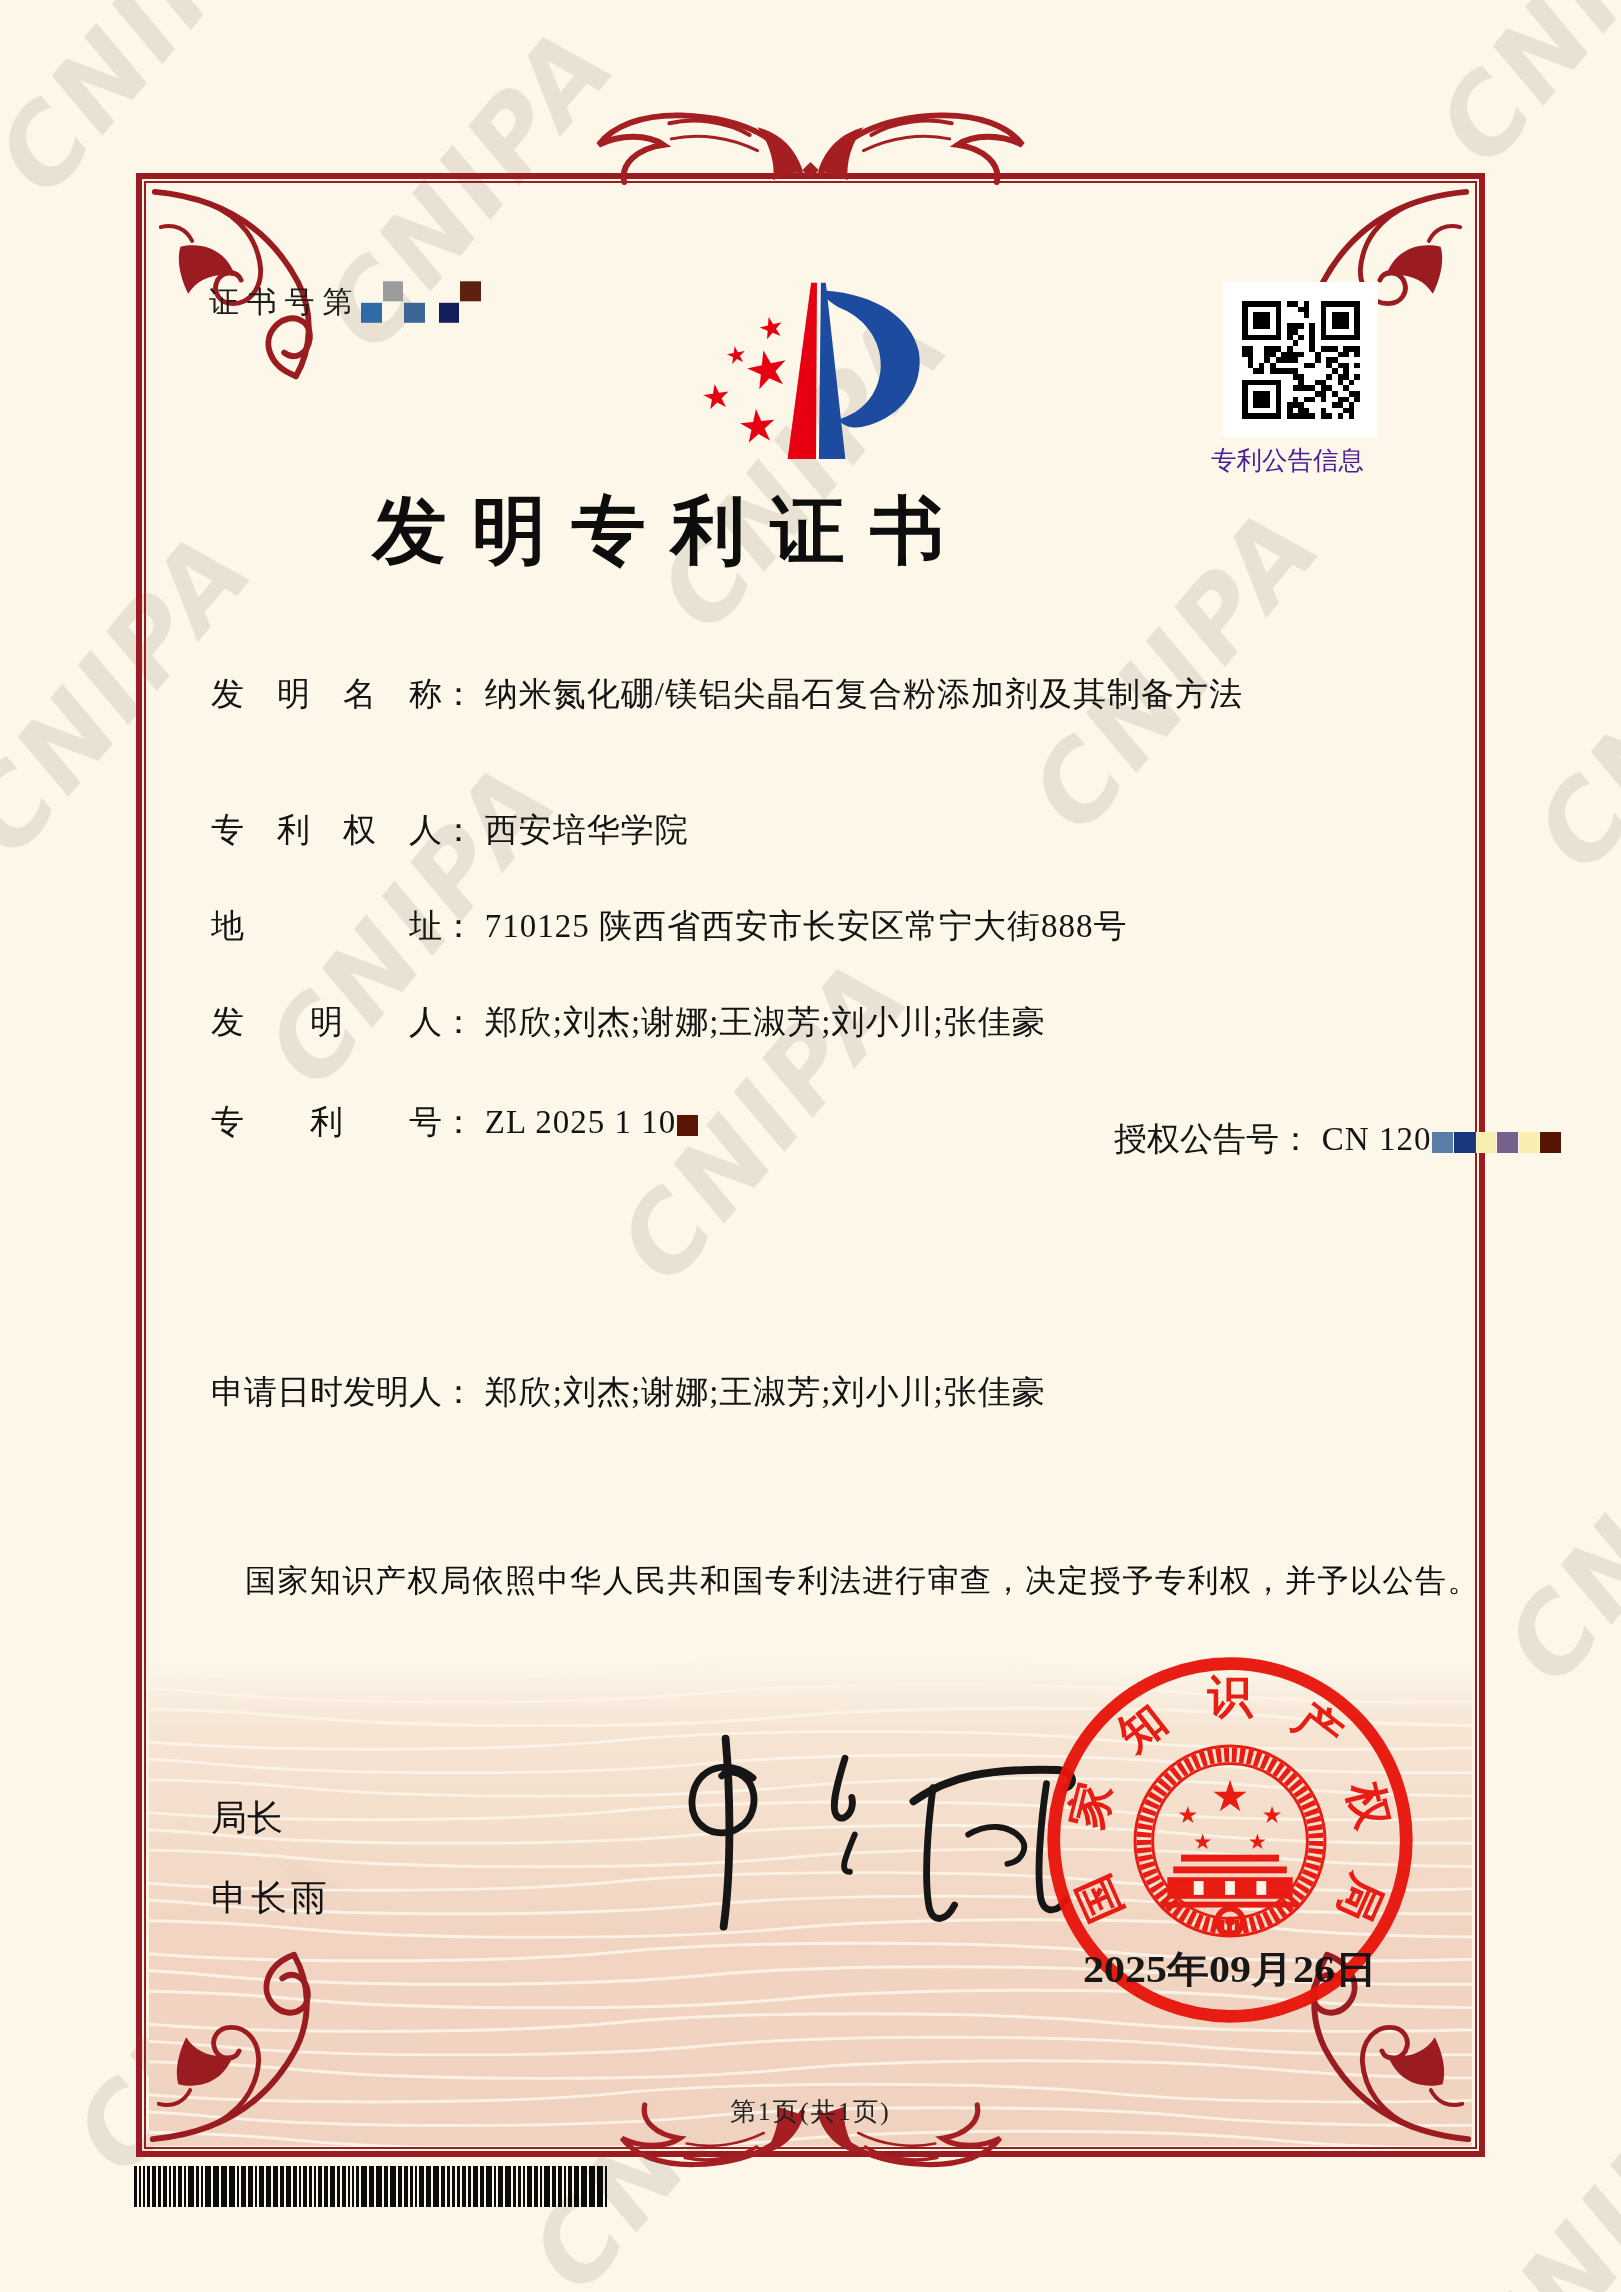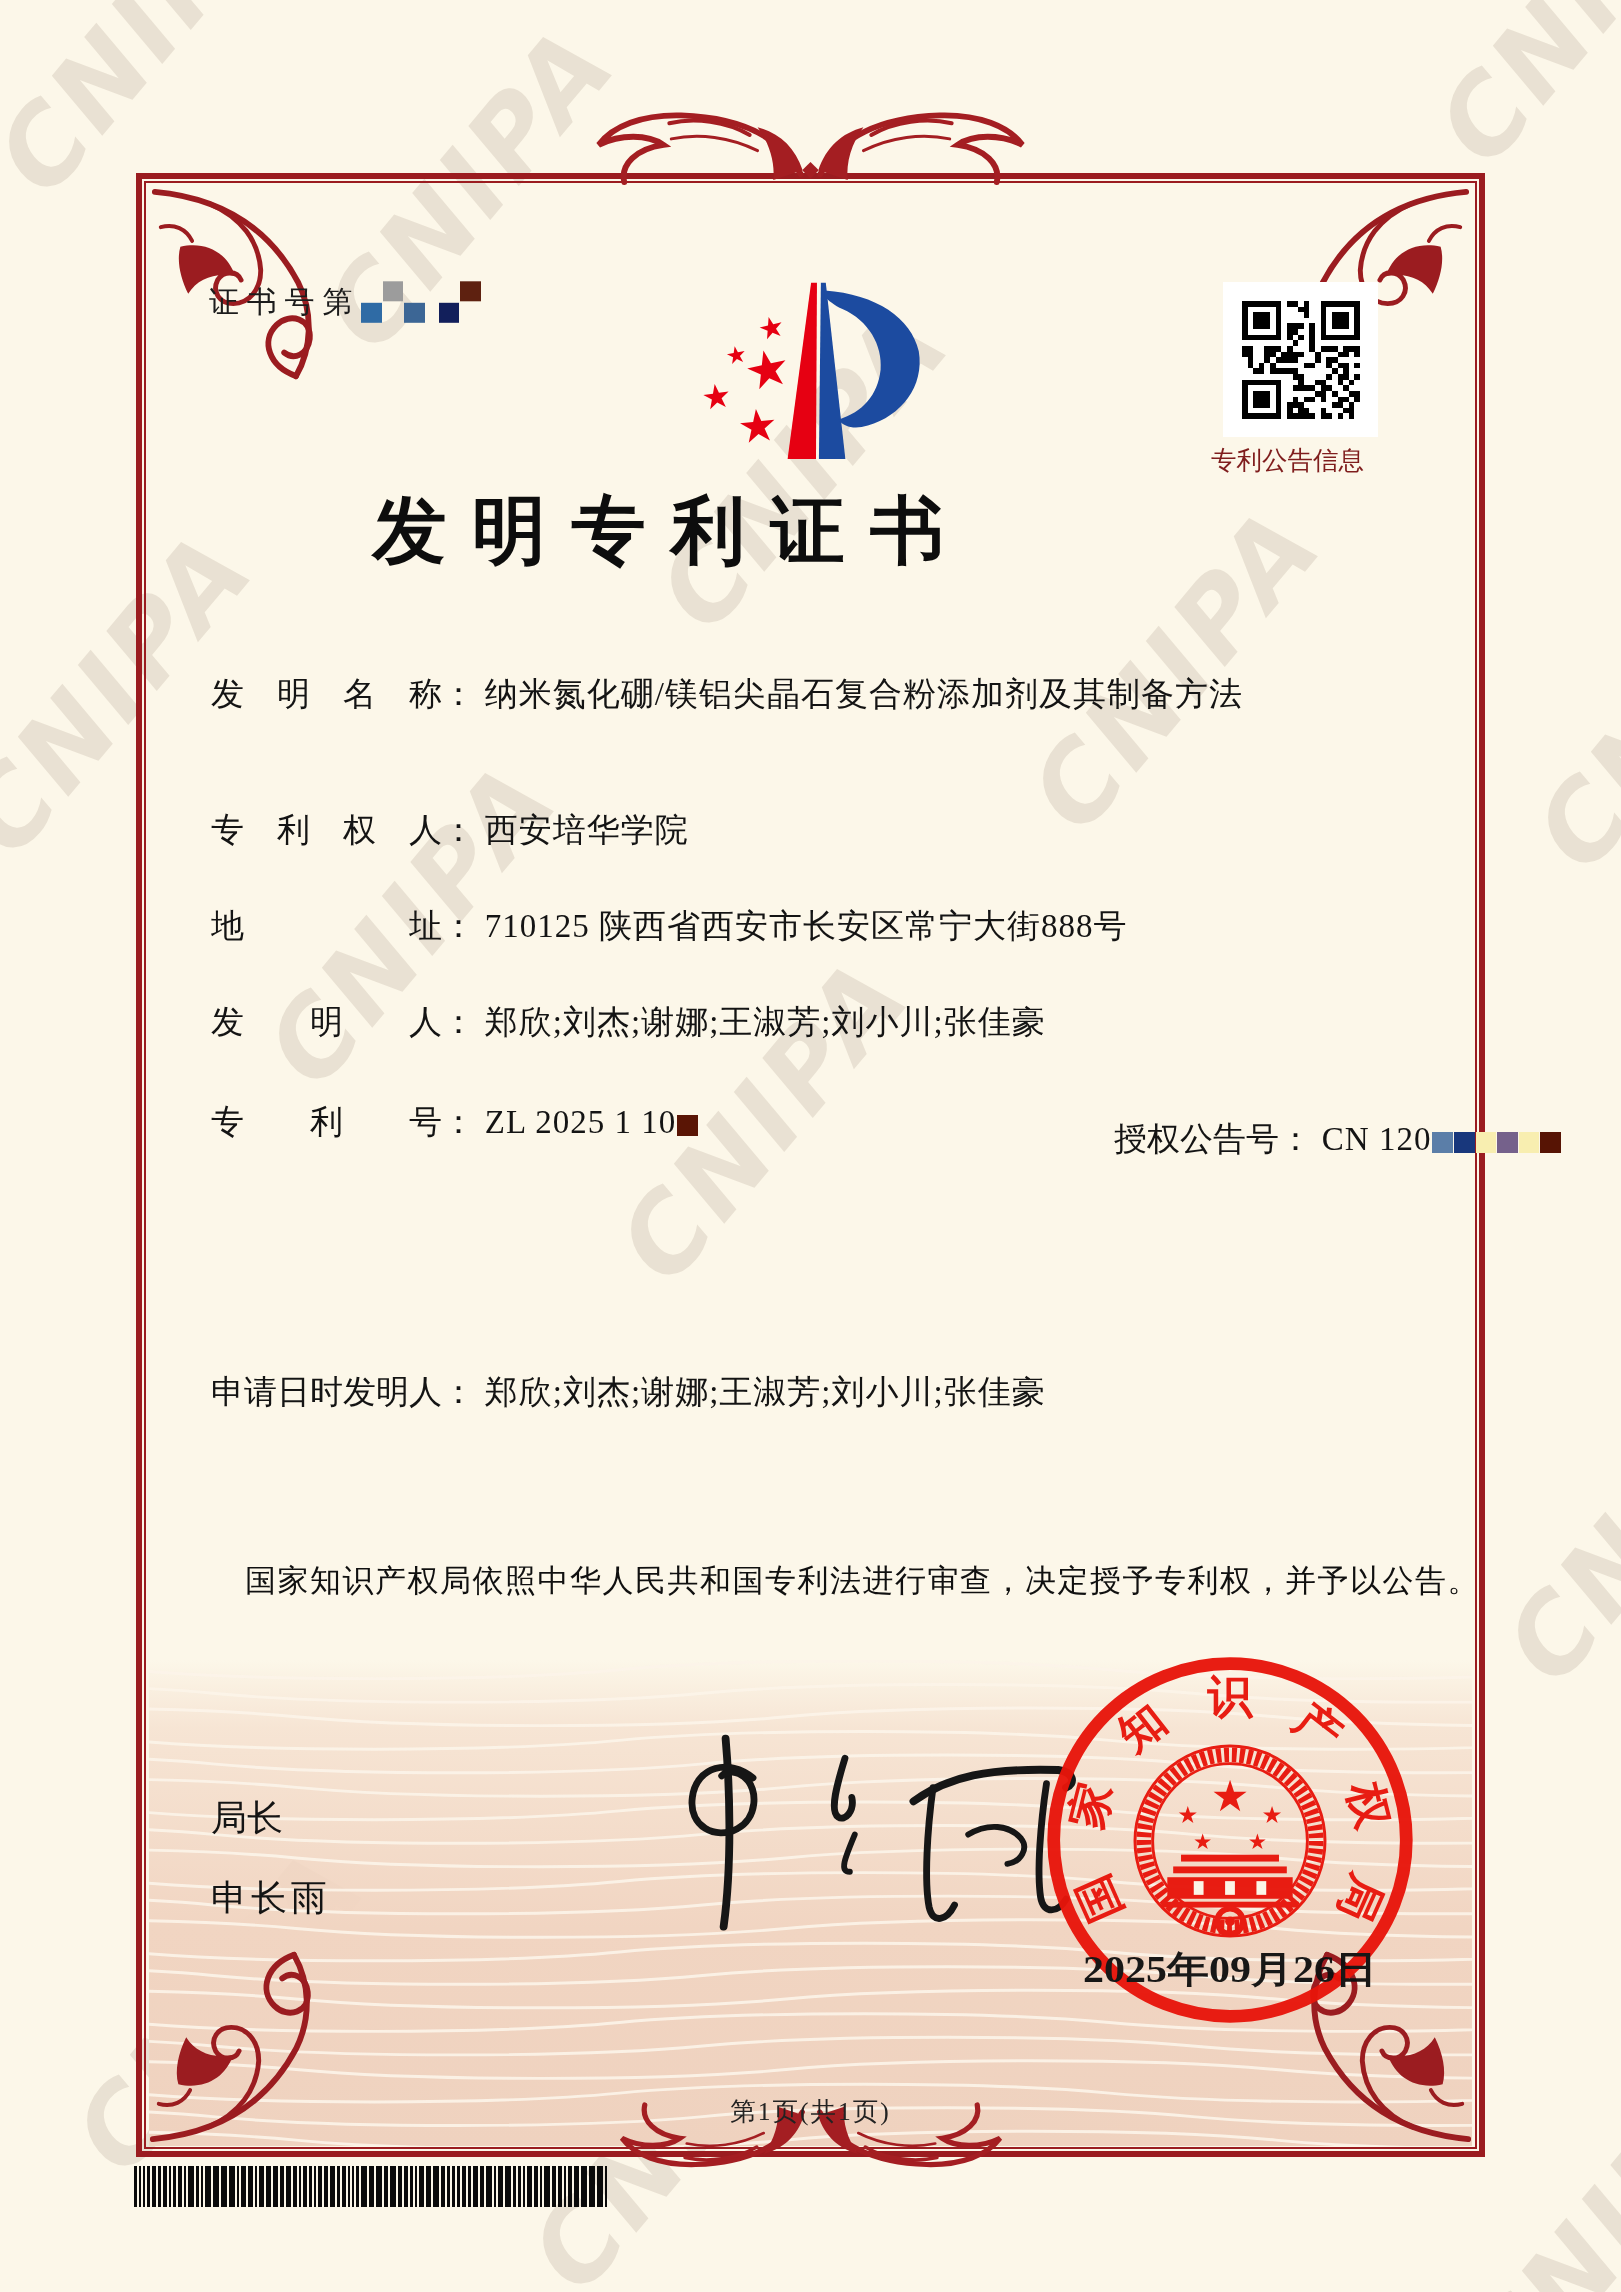--- a/index.html
+++ b/index.html
@@ -18,21 +18,21 @@
   .waveband svg{position:absolute;left:0;top:0;}
   
   .orn{position:absolute;z-index:3;}
   
   .certline{position:absolute;left:209px;top:282px;z-index:4;font-size:30px;letter-spacing:7.8px;color:#1c1c1c;white-space:nowrap;}
   .block{display:inline-block;width:20.6px;height:20.6px;margin-left:1px;vertical-align:middle;}
   .logo{position:absolute;left:676px;top:253px;z-index:4;}
   .qrbox{position:absolute;left:1223px;top:282px;width:155px;height:155px;background:#ffffff;z-index:4;}
   .qrbox svg{position:absolute;left:18.6px;top:18.6px;}
   .qrcap{position:absolute;left:1211px;top:443px;width:182px;z-index:4;display:flex;justify-content:space-between;
-         font-size:25.5px;color:#7f1d1d;text-align:right;}
+         font-size:25.5px;color:#4c1d95;text-align:right;}
   .doctitle{position:absolute;left:136px;top:482px;width:1070px;z-index:4;text-align:center;
             font-size:74px;font-weight:bold;letter-spacing:25.5px;color:#0d0d0d;white-space:nowrap;}
   
   .row{position:absolute;left:211px;z-index:4;font-size:33px;white-space:nowrap;}
   .rcol{position:absolute;left:903px;top:17px;}
   .jlbl{display:inline-flex;justify-content:space-between;width:231px;vertical-align:bottom;}
   .colon{margin-right:9.8px;}
   .val{letter-spacing:1px;}
   
   .legal{position:absolute;z-index:4;font-size:31px;color:#101010;letter-spacing:1.5px;white-space:nowrap;}

